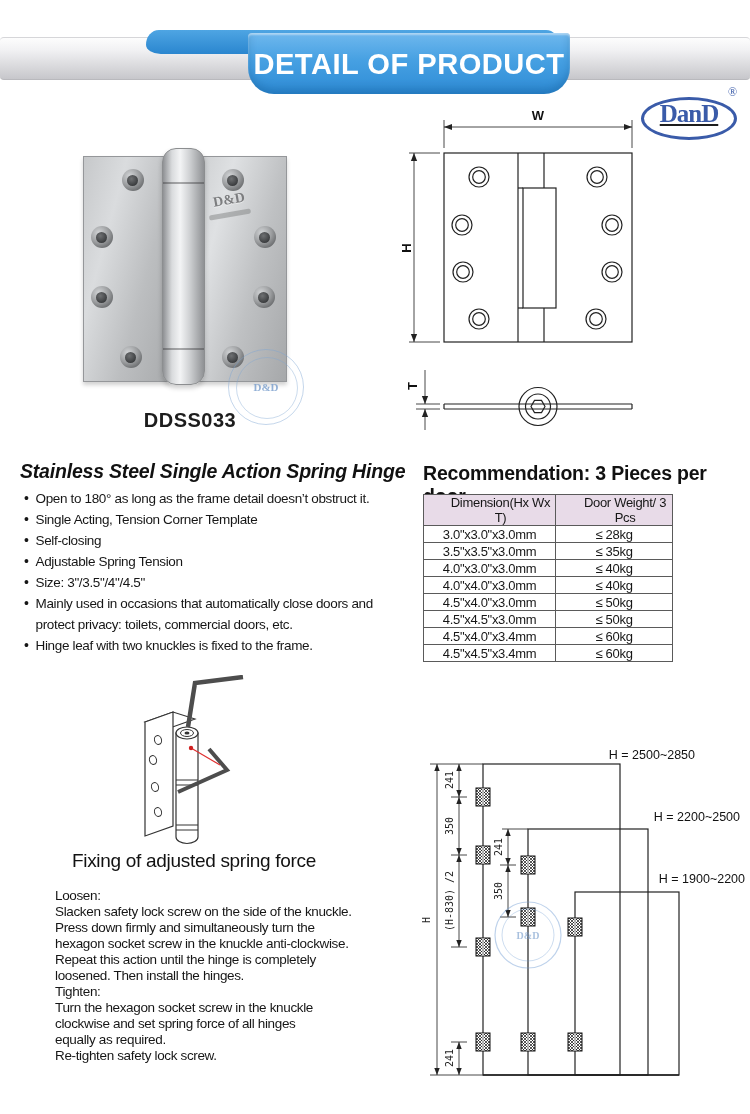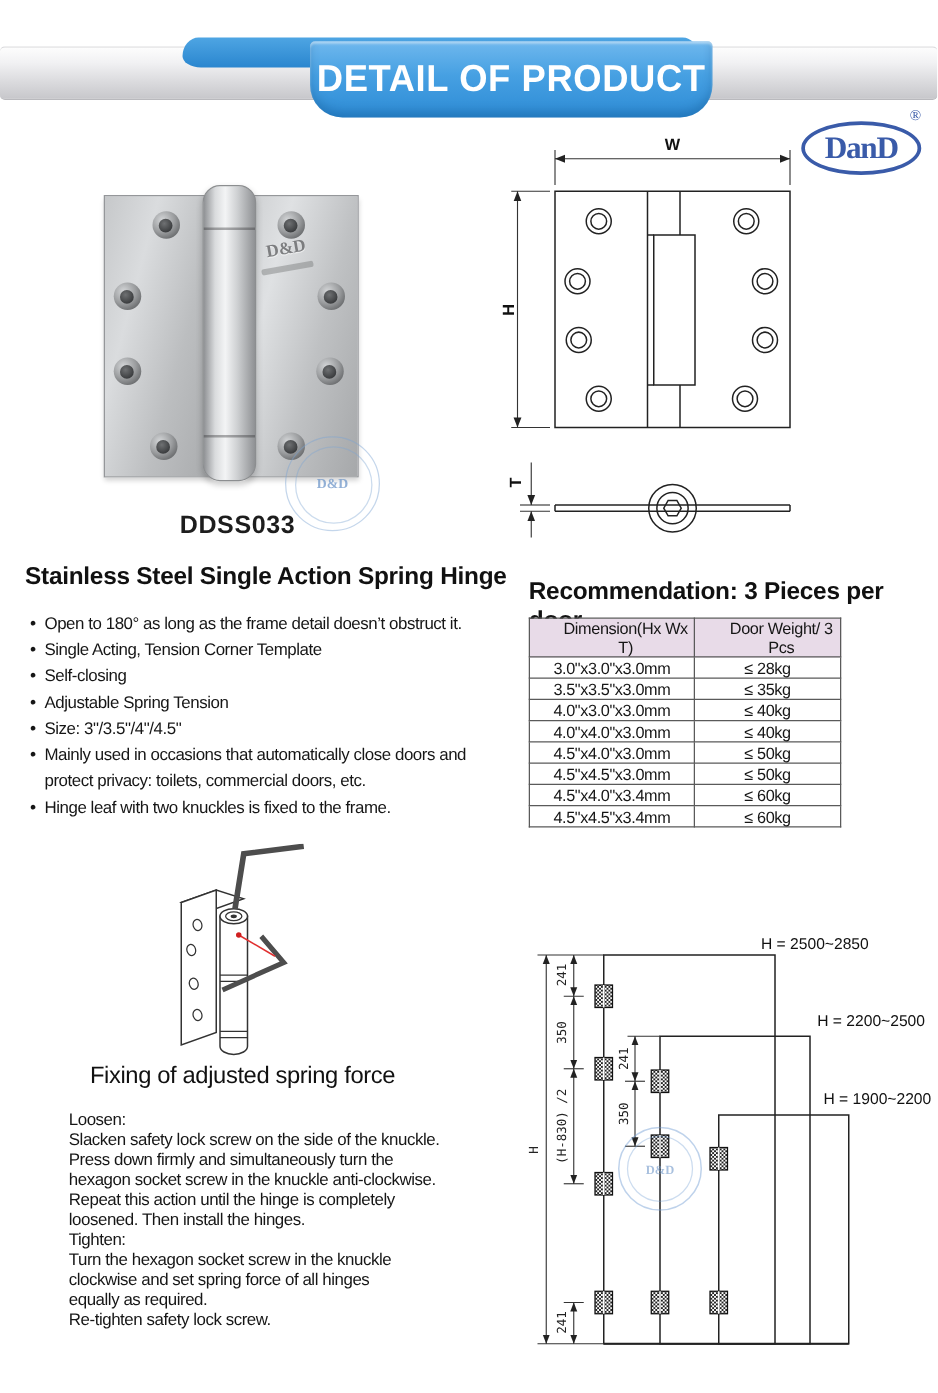--- a/index.html
+++ b/index.html
@@ -16,21 +16,21 @@
   .ribbon-body { position:absolute; left:220px; top:33px; width:322px; height:61px; z-index:3;
     background:linear-gradient(180deg,#6fb8ee 0%,#46a0e2 45%,#2e8cd6 100%);
     border-radius:4px 4px 26px 26px;
     box-shadow:inset 0 2px 2px rgba(255,255,255,.45), inset 0 -5px 8px rgba(0,60,110,.25);margin-left:28px; }
   .ribbon-title { width:100%; height:100%; display:flex; align-items:center; justify-content:center;
     color:#fff; font-size:30px; font-weight:bold; letter-spacing:.5px; transform:scaleX(.97); }
 
   
   .logo { position:absolute; left:640px; top:85px; width:105px; height:58px; z-index:2; }
   .logo-oval { position:absolute; left:1px; top:12px; width:96px; height:43px; border:3px solid #3a5ba9; border-radius:50%;
-    display:flex; align-items:center; justify-content:center; }
+    display:flex; align-items:flex-start; justify-content:center;text-decoration:underline; }
   .logo-text { font-family:"Liberation Serif", serif; font-weight:bold; font-size:25px; color:#3a5ba9; letter-spacing:-1px; }
   .logo-reg { position:absolute; right:8px; top:0; font-size:12px; color:#3a5ba9; font-family:"Liberation Serif", serif; }
 
   
   .photo { position:absolute; left:75px; top:140px; width:230px; height:268px; }
   .plate { position:absolute; top:16px; height:226px; border:1px solid #95979a;
     box-shadow:0 3px 4px rgba(0,0,0,.18); }
   .plate.left { left:8px; width:87px;
     background:linear-gradient(105deg,#c6c8ca 0%,#dadcde 30%,#bcbec0 65%,#a9abad 100%); }
   .plate.right { left:122px; width:90px;
@@ -63,21 +63,21 @@
   svg.fixdraw { position:absolute; left:100px; top:675px; }
   svg.doordraw { position:absolute; left:400px; top:730px; }
   .ln { stroke:#222; stroke-width:1.2; fill:none; }
   .thin { stroke:#333; stroke-width:0.9; fill:none; }
   .dim { font-family:"Liberation Sans", sans-serif; font-size:13px; font-weight:bold; fill:#111; }
   .cad { font-family:"DejaVu Sans Mono", monospace; font-size:10px; fill:#222; }
   .dl { font-family:"Liberation Sans", sans-serif; font-size:12.5px; fill:#111; }
 
   
   .sec-heading { position:absolute; font-size:19.5px; font-weight:bold; letter-spacing:-.2px; color:#111; }
-  .features-heading { left:20px; top:450px; }
+  .features-heading { left:20px; top:460px;font-style:italic; }
   .bullets { position:absolute; left:24px; top:488px; width:378px; }
   .bullet { display:flex; font-size:13.5px; letter-spacing:-.35px; line-height:21px; color:#161616; }
   .bullet .dot::before { content:"•"; font-size:14px; margin-right:7px; }
 
   
   .rec-heading { left:423px; top:462px; }
   .rec-table { position:absolute; left:423px; top:494px; width:250px; border-collapse:collapse;
     font-size:13px; letter-spacing:-.3px; color:#161616; }
   .rec-table th, .rec-table td { border:1px solid #5a5a5a; text-align:center; height:17px; padding:0 2px; }
   .rec-table th { background:#e8dbe8; font-weight:normal;padding-left:24px; }

